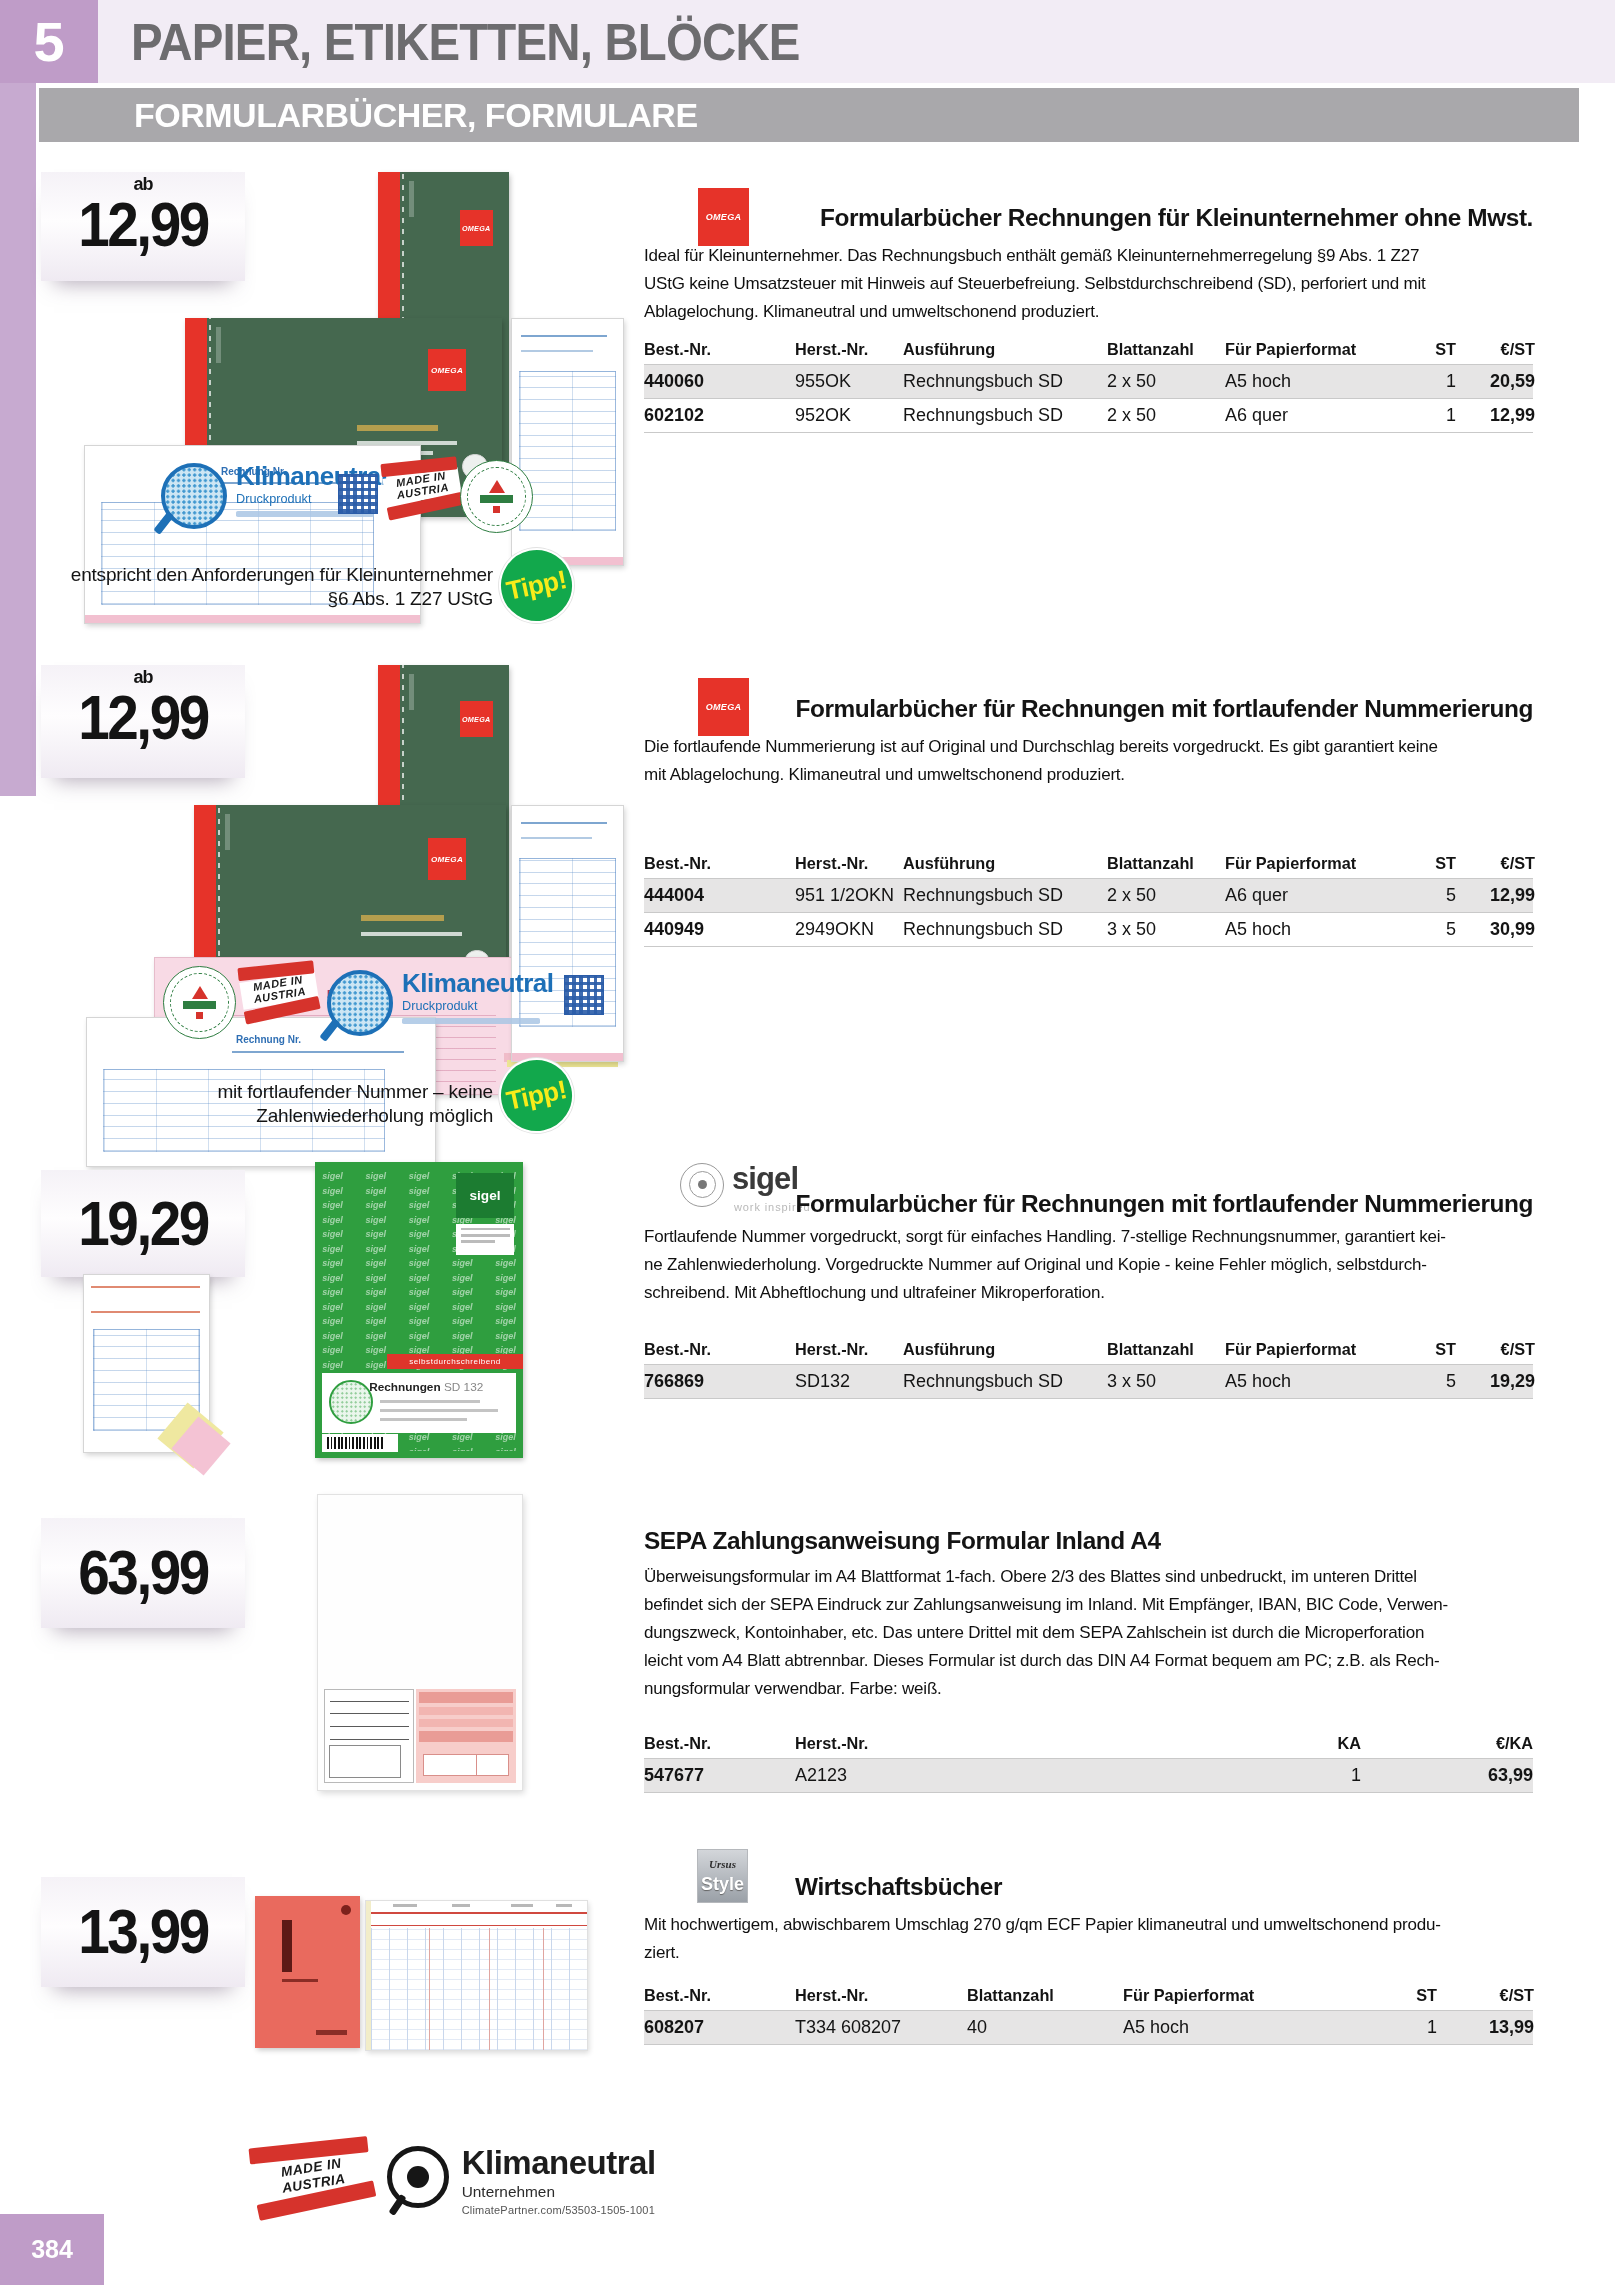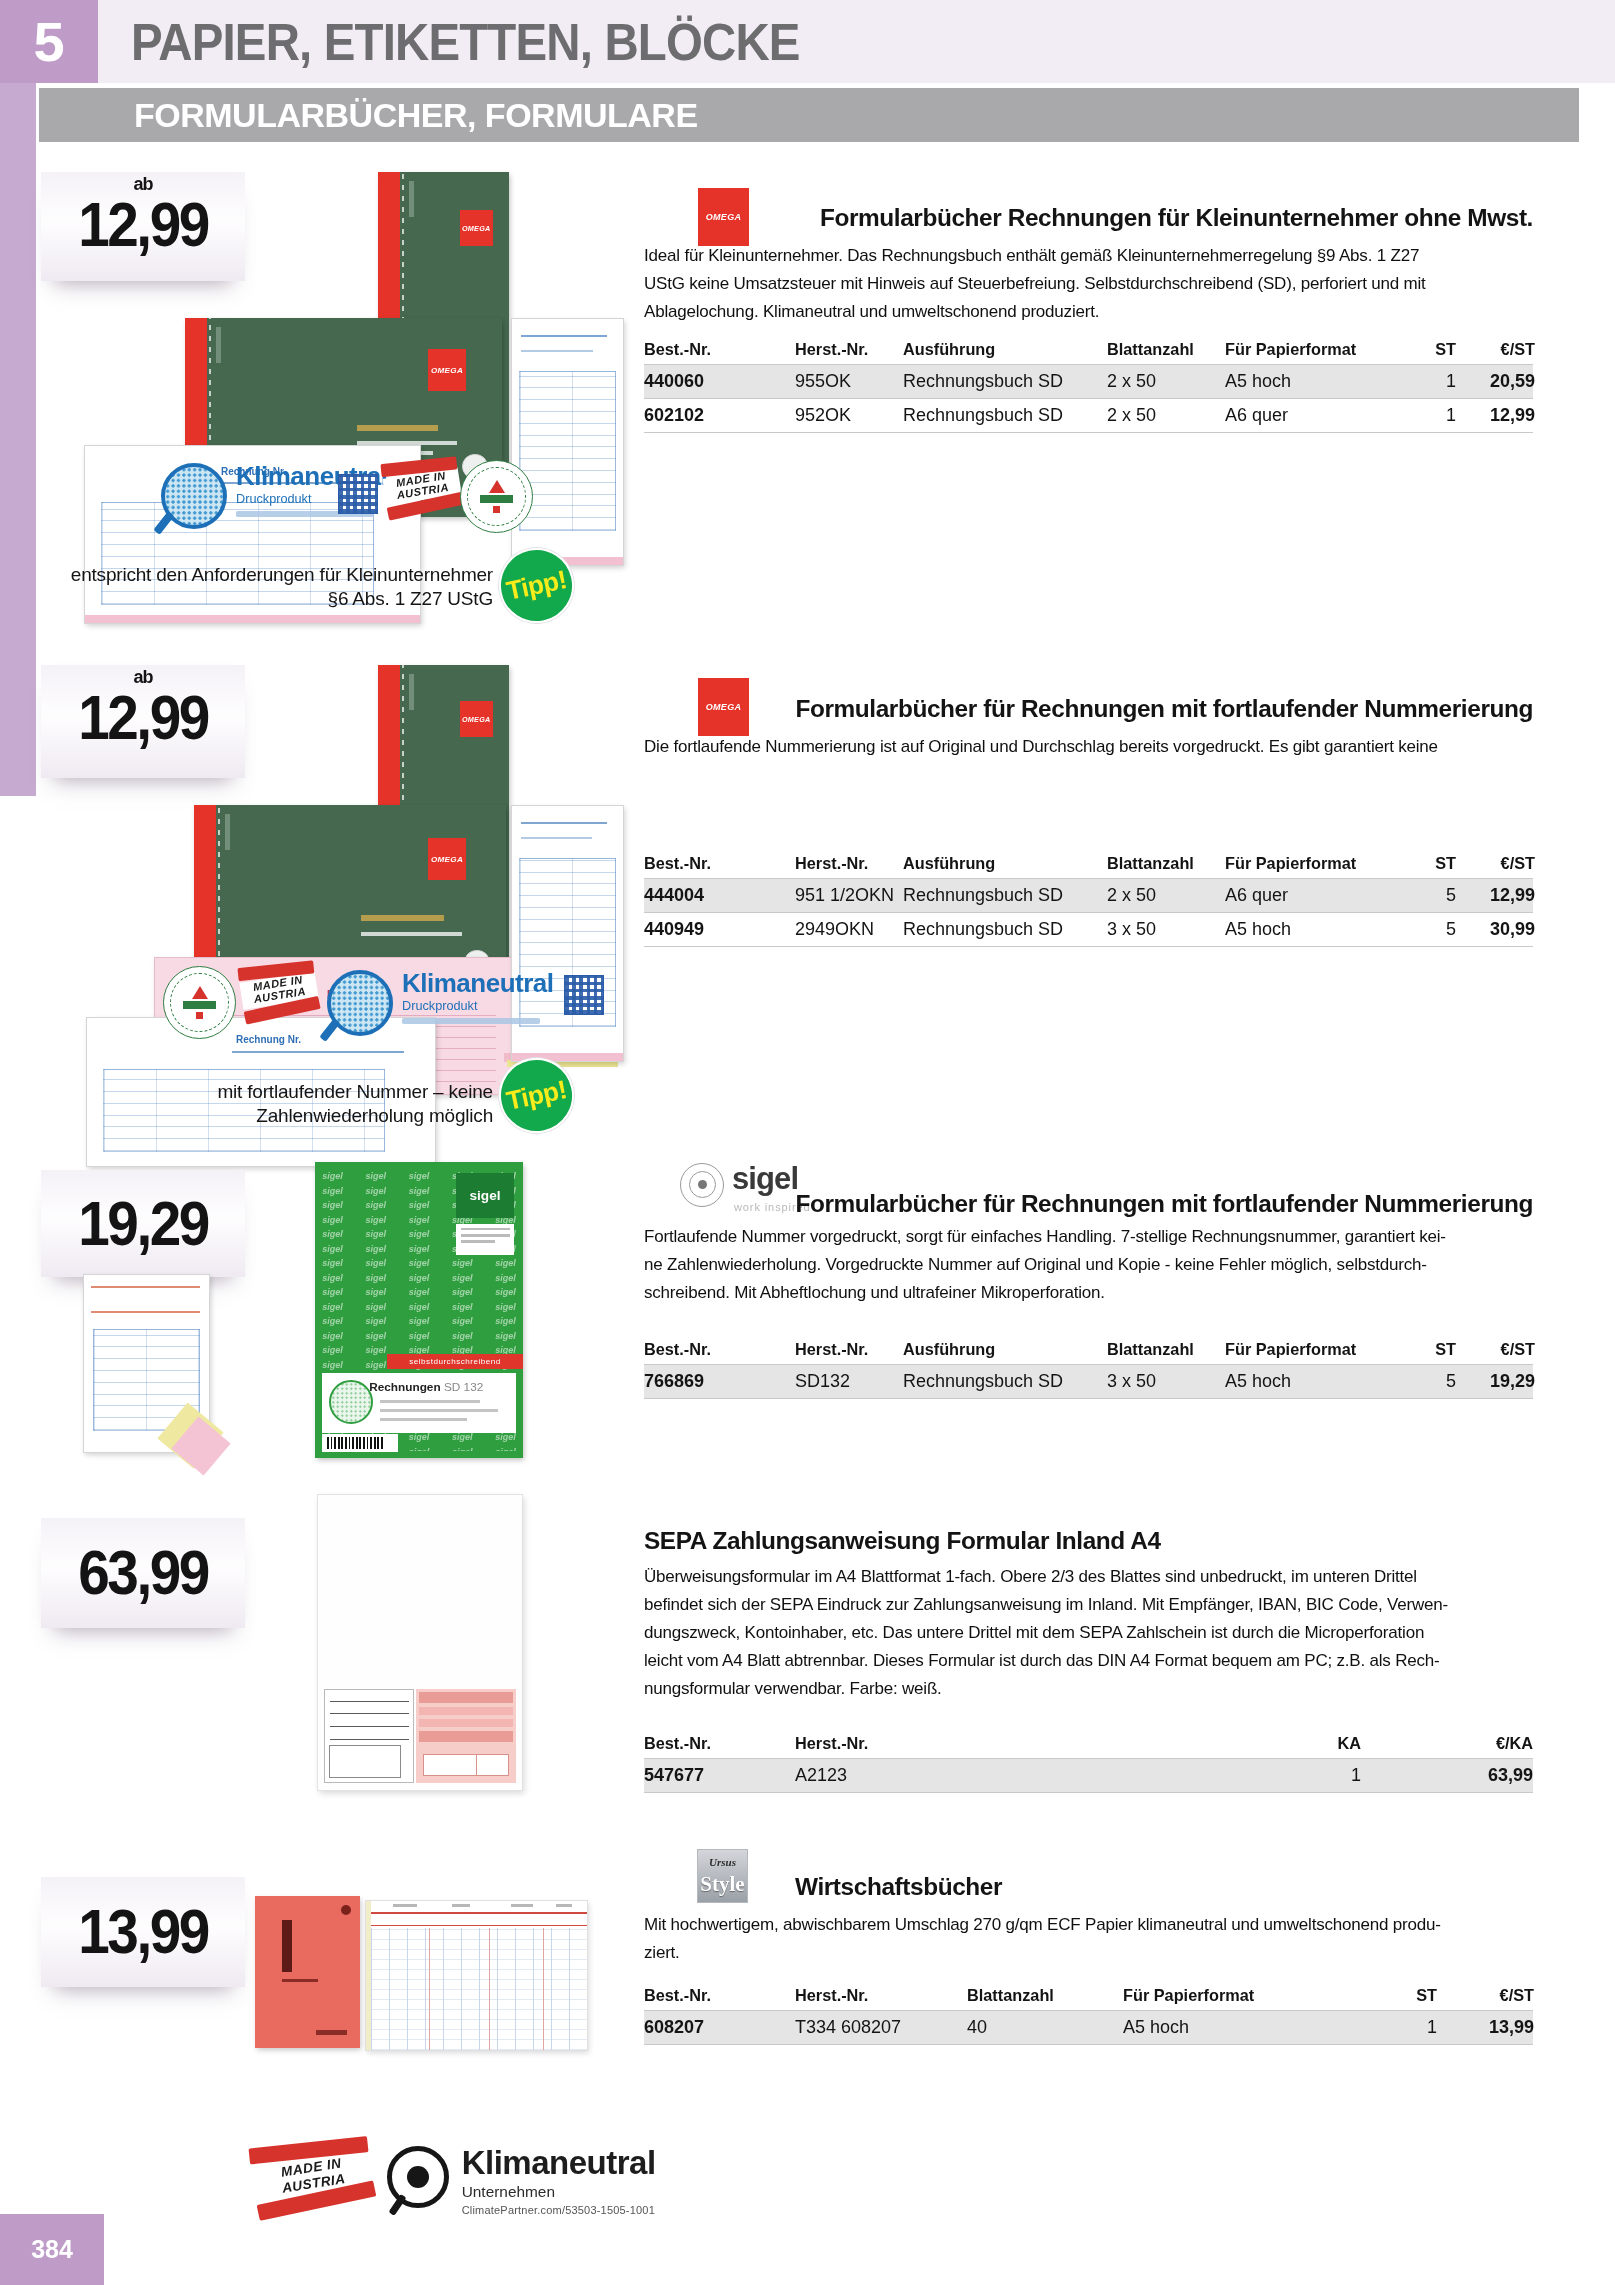--- a/index.html
+++ b/index.html
@@ -62,21 +62,21 @@
   .sigel-rings::before{content:"";width:25px;height:25px;border-radius:50%;border:1.8px solid #9a9a9a;
                display:block;position:absolute;}
   .sigel-rings::after{content:"";width:9px;height:9px;border-radius:50%;background:#777;display:block;}
   .sigel-word{position:absolute;left:52px;top:0;font-size:31px;font-weight:bold;color:#3a3a3a;letter-spacing:-0.9px;}
   .sigel-tag{position:absolute;left:54px;top:40px;font-size:11px;color:#b9b9b9;letter-spacing:0.9px;}
 
   .ursus-logo{position:absolute;left:697px;top:1849px;width:49px;height:52px;
               background:linear-gradient(180deg,#d3d6da,#9aa0a7);border:0.9px solid #b5b8bc;
               display:flex;flex-direction:column;align-items:center;justify-content:center;}
   .ursus-l1{font-family:"Liberation Serif",serif;font-style:italic;font-size:11px;font-weight:bold;color:#2e2e2e;}
-  .ursus-l2{font-size:21px;font-weight:bold;color:#fff;text-shadow:0 0.9px 0.9px #666;margin-top:4px;font-family:Liberation Serif, serif;}
+  .ursus-l2{font-size:18px;font-weight:bold;color:#fff;text-shadow:0 0.9px 0.9px #666;margin-top:4px;}
 
   
   .klima-blue{position:absolute;display:flex;align-items:flex-start;}
   .kb-icon{width:58px;height:58px;border:4.5px solid var(--klima-blue,#1d70b7);border-radius:50%;position:relative;
            background:radial-gradient(#3f97cf 1.4px,transparent 1.5px) 0 0/5.4px 5.4px #cde6f4;}
   .kb-icon::after{content:"";position:absolute;left:-5.4px;bottom:-9px;width:8.1px;height:23.5px;background:var(--klima-blue,#1d70b7);
            transform:rotate(38deg);border-radius:2.7px;}
   .kb-text{margin-left:9px;}
   .kb-title{font-size:26px;font-weight:bold;color:var(--klima-blue,#1d70b7);letter-spacing:-0.5px;line-height:1;}
   .kb-sub{font-size:12.7px;color:var(--klima-blue,#1d70b7);margin-top:2.7px;}
@@ -358,20 +358,21 @@
       <div class="pinkstrip"></div>
     </div>
   </div>
 
   <div class="omega-chip omega-logo-main" style="left:698px;top:678px;">
     <span>OMEGA</span>
   </div>
   <div class="sec-title" style="top:695px;">Formularbücher für Rechnungen mit fortlaufender Nummerierung</div>
   <div class="desc" style="top:733px;">
     <div>Die fortlaufende Nummerierung ist auf Original und Durchschlag bereits vorgedruckt. Es gibt garantiert keine</div>
+    <div>mit Ablagelochung. Klimaneutral und umweltschonend produziert.</div>
   </div>
 
   <div class="tbl t7" style="top:851px;">
     <div class="tr head">
       <div class="c">Best.-Nr.</div>
       <div class="c">Herst.-Nr.</div>
       <div class="c">Ausführung</div>
       <div class="c">Blattanzahl</div>
       <div class="c">Für Papierformat</div>
       <div class="c r">ST</div>

